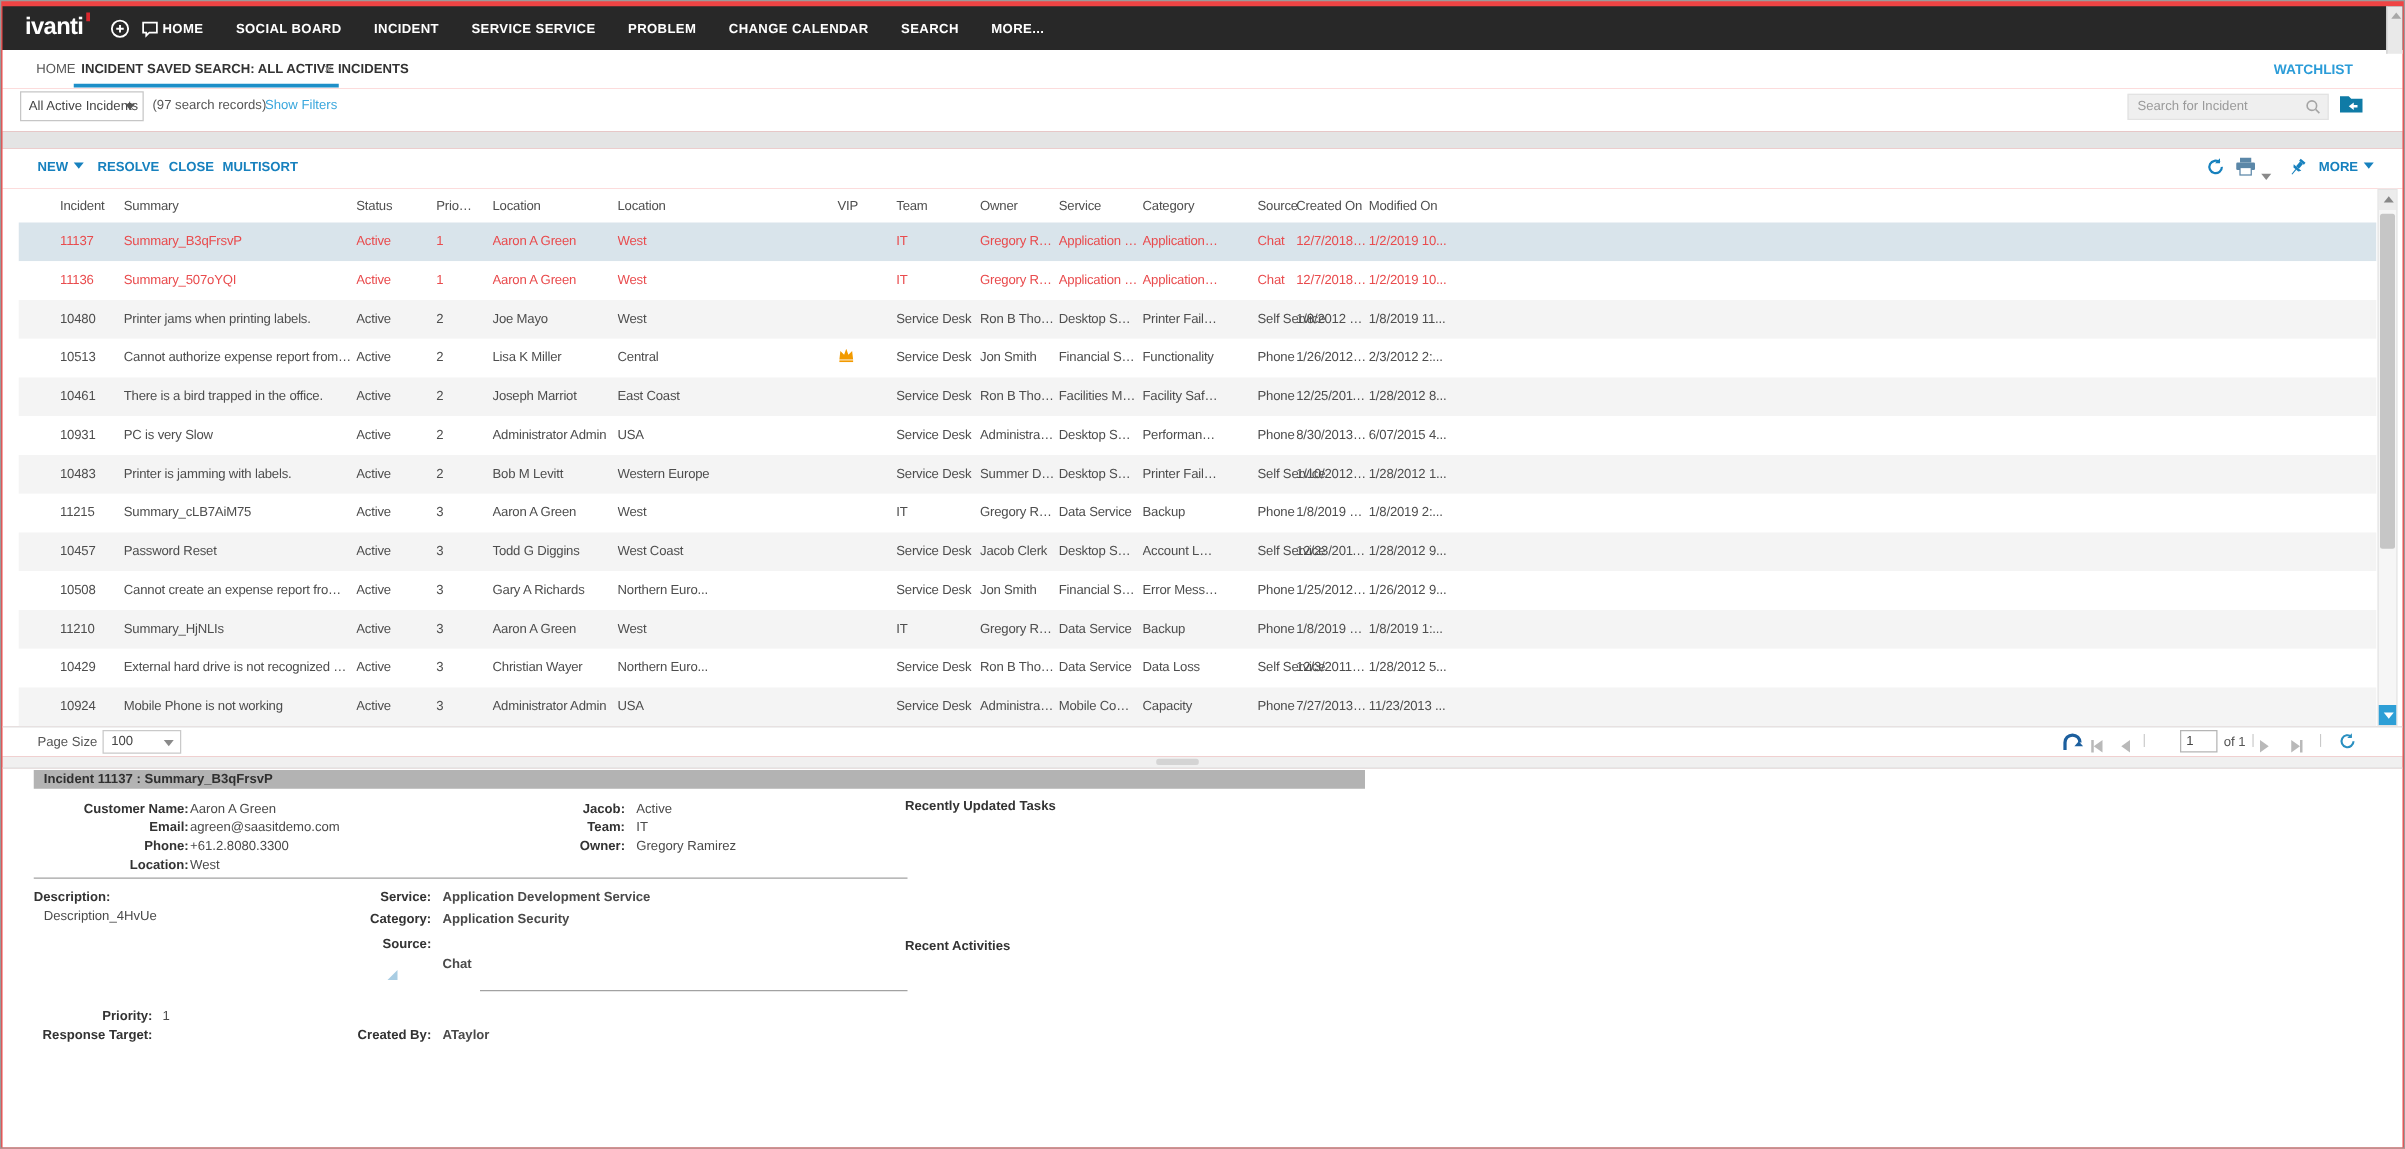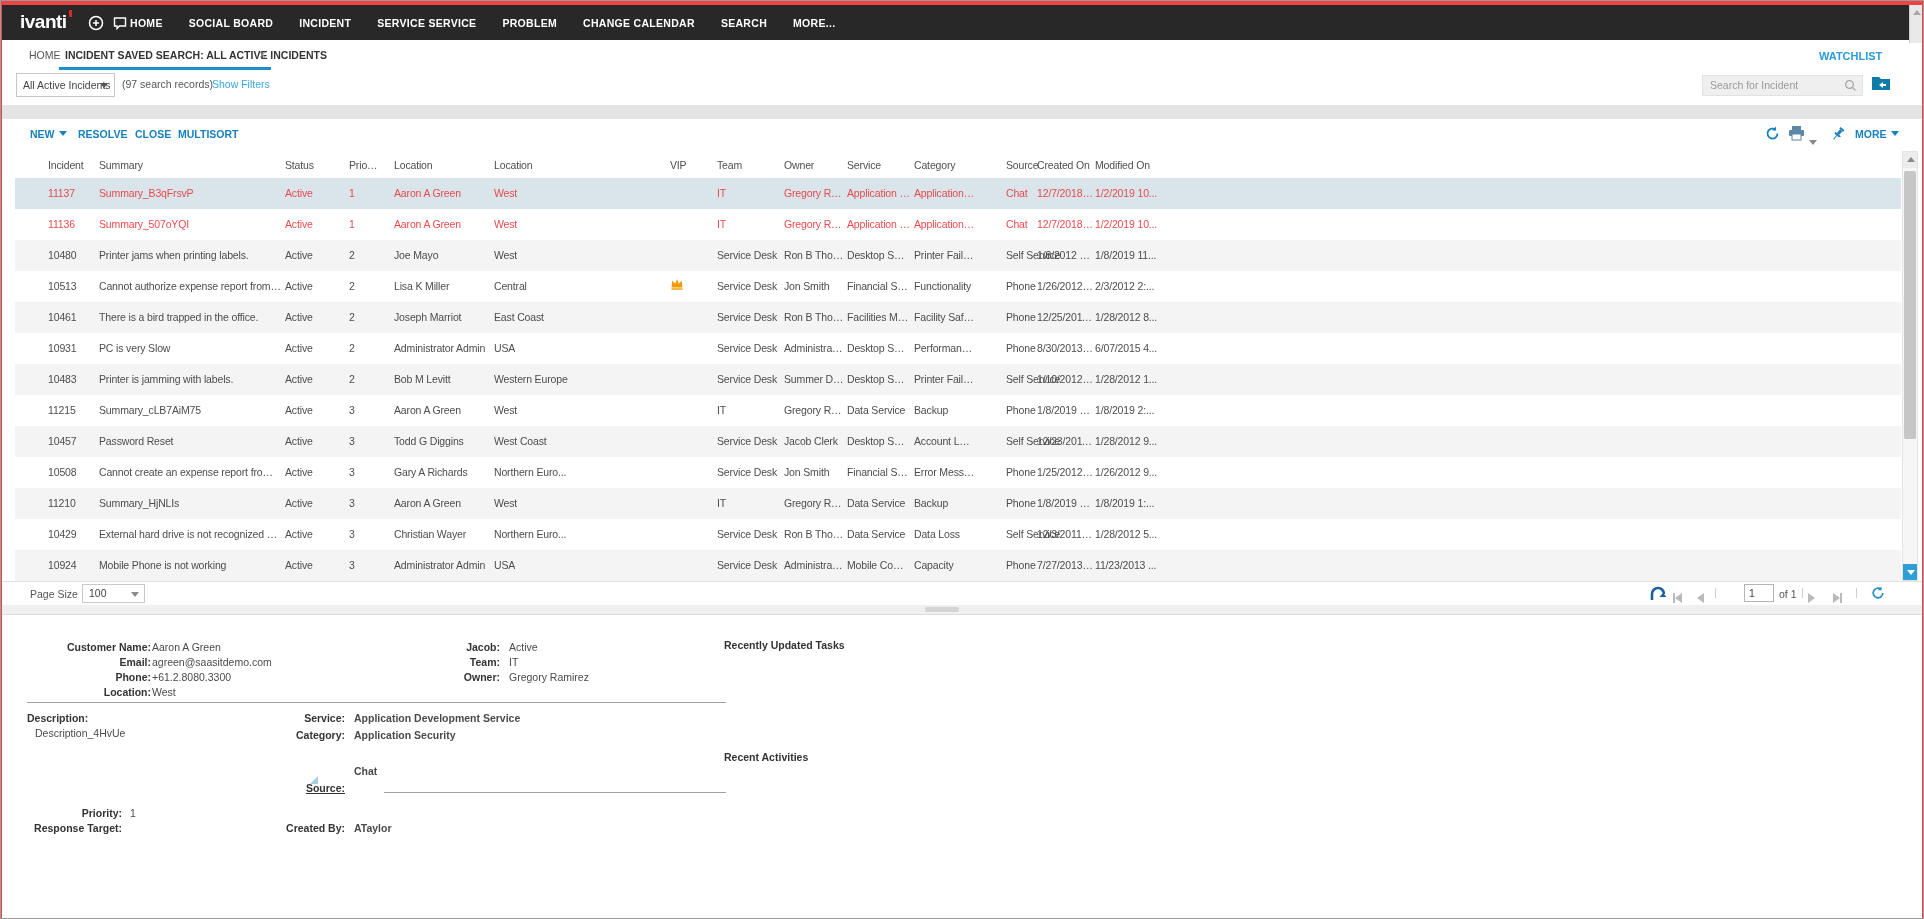--- a/index.html
+++ b/index.html
@@ -485,20 +485,21 @@
           <path d="M10.5 0.5v3.8H6.8z" fill="#2a8fc0"></path>
         </svg>
     </span>
   </div>
 
   <div class="splitter">
       <div class="grip"></div>
     </div>
 
   <div class="detail">
+    <div class="d-titlebar">Incident 11137 : Summary_B3qFrsvP</div>
 
     <span class="d-label lA" style="top:26px;">Customer Name:</span>
     <span class="d-value vA" style="top:26px;">Aaron A Green</span>
     <span class="d-label lA" style="top:41px;">Email:</span>
     <span class="d-value vA" style="top:41px;text-align:center;">agreen@saasitdemo.com</span>
     <span class="d-label lA" style="top:56px;">Phone:</span>
     <span class="d-value vA" style="top:56px;">+61.2.8080.3300</span>
     <span class="d-label lA" style="top:71px;">Location:</span>
     <span class="d-value vA" style="top:71px;">West</span>
 
@@ -514,21 +515,21 @@
 
     <div class="d-line" style="left:25px; top:87px; width:699px;"></div>
 
     <span class="d-label" style="left:25px; top:97px; text-align:left;">Description:</span>
     <span class="d-value" style="left:33px; top:112px;">Description_4HvUe</span>
 
     <span class="d-label lC" style="top:97px;">Service:</span>
     <span class="d-value vC" style="top:97px;">Application Development Service</span>
     <span class="d-label lC" style="top:114px;">Category:</span>
     <span class="d-value vC" style="top:114px;">Application Security</span>
-    <span class="d-label lC" style="top:167px;text-decoration:underline;">Source:</span>
+    <span class="d-label lC" style="top:134px;">Source:</span>
     <span class="d-value vC" style="top:150px;">Chat</span>
 
     <span class="d-grip"></span>
     <div class="d-line" style="left:382px; top:177px; width:342px;"></div>
 
     <span class="d-label" style="left:25px; top:192px; width:95px;">Priority:</span>
     <span class="d-value" style="left:128px; top:192px;">1</span>
     <span class="d-label" style="left:25px; top:207px; width:95px;">Response Target:</span>
     <span class="d-value" style="left:128px; top:207px;"></span>
     <span class="d-label lC" style="top:207px;">Created By:</span>

